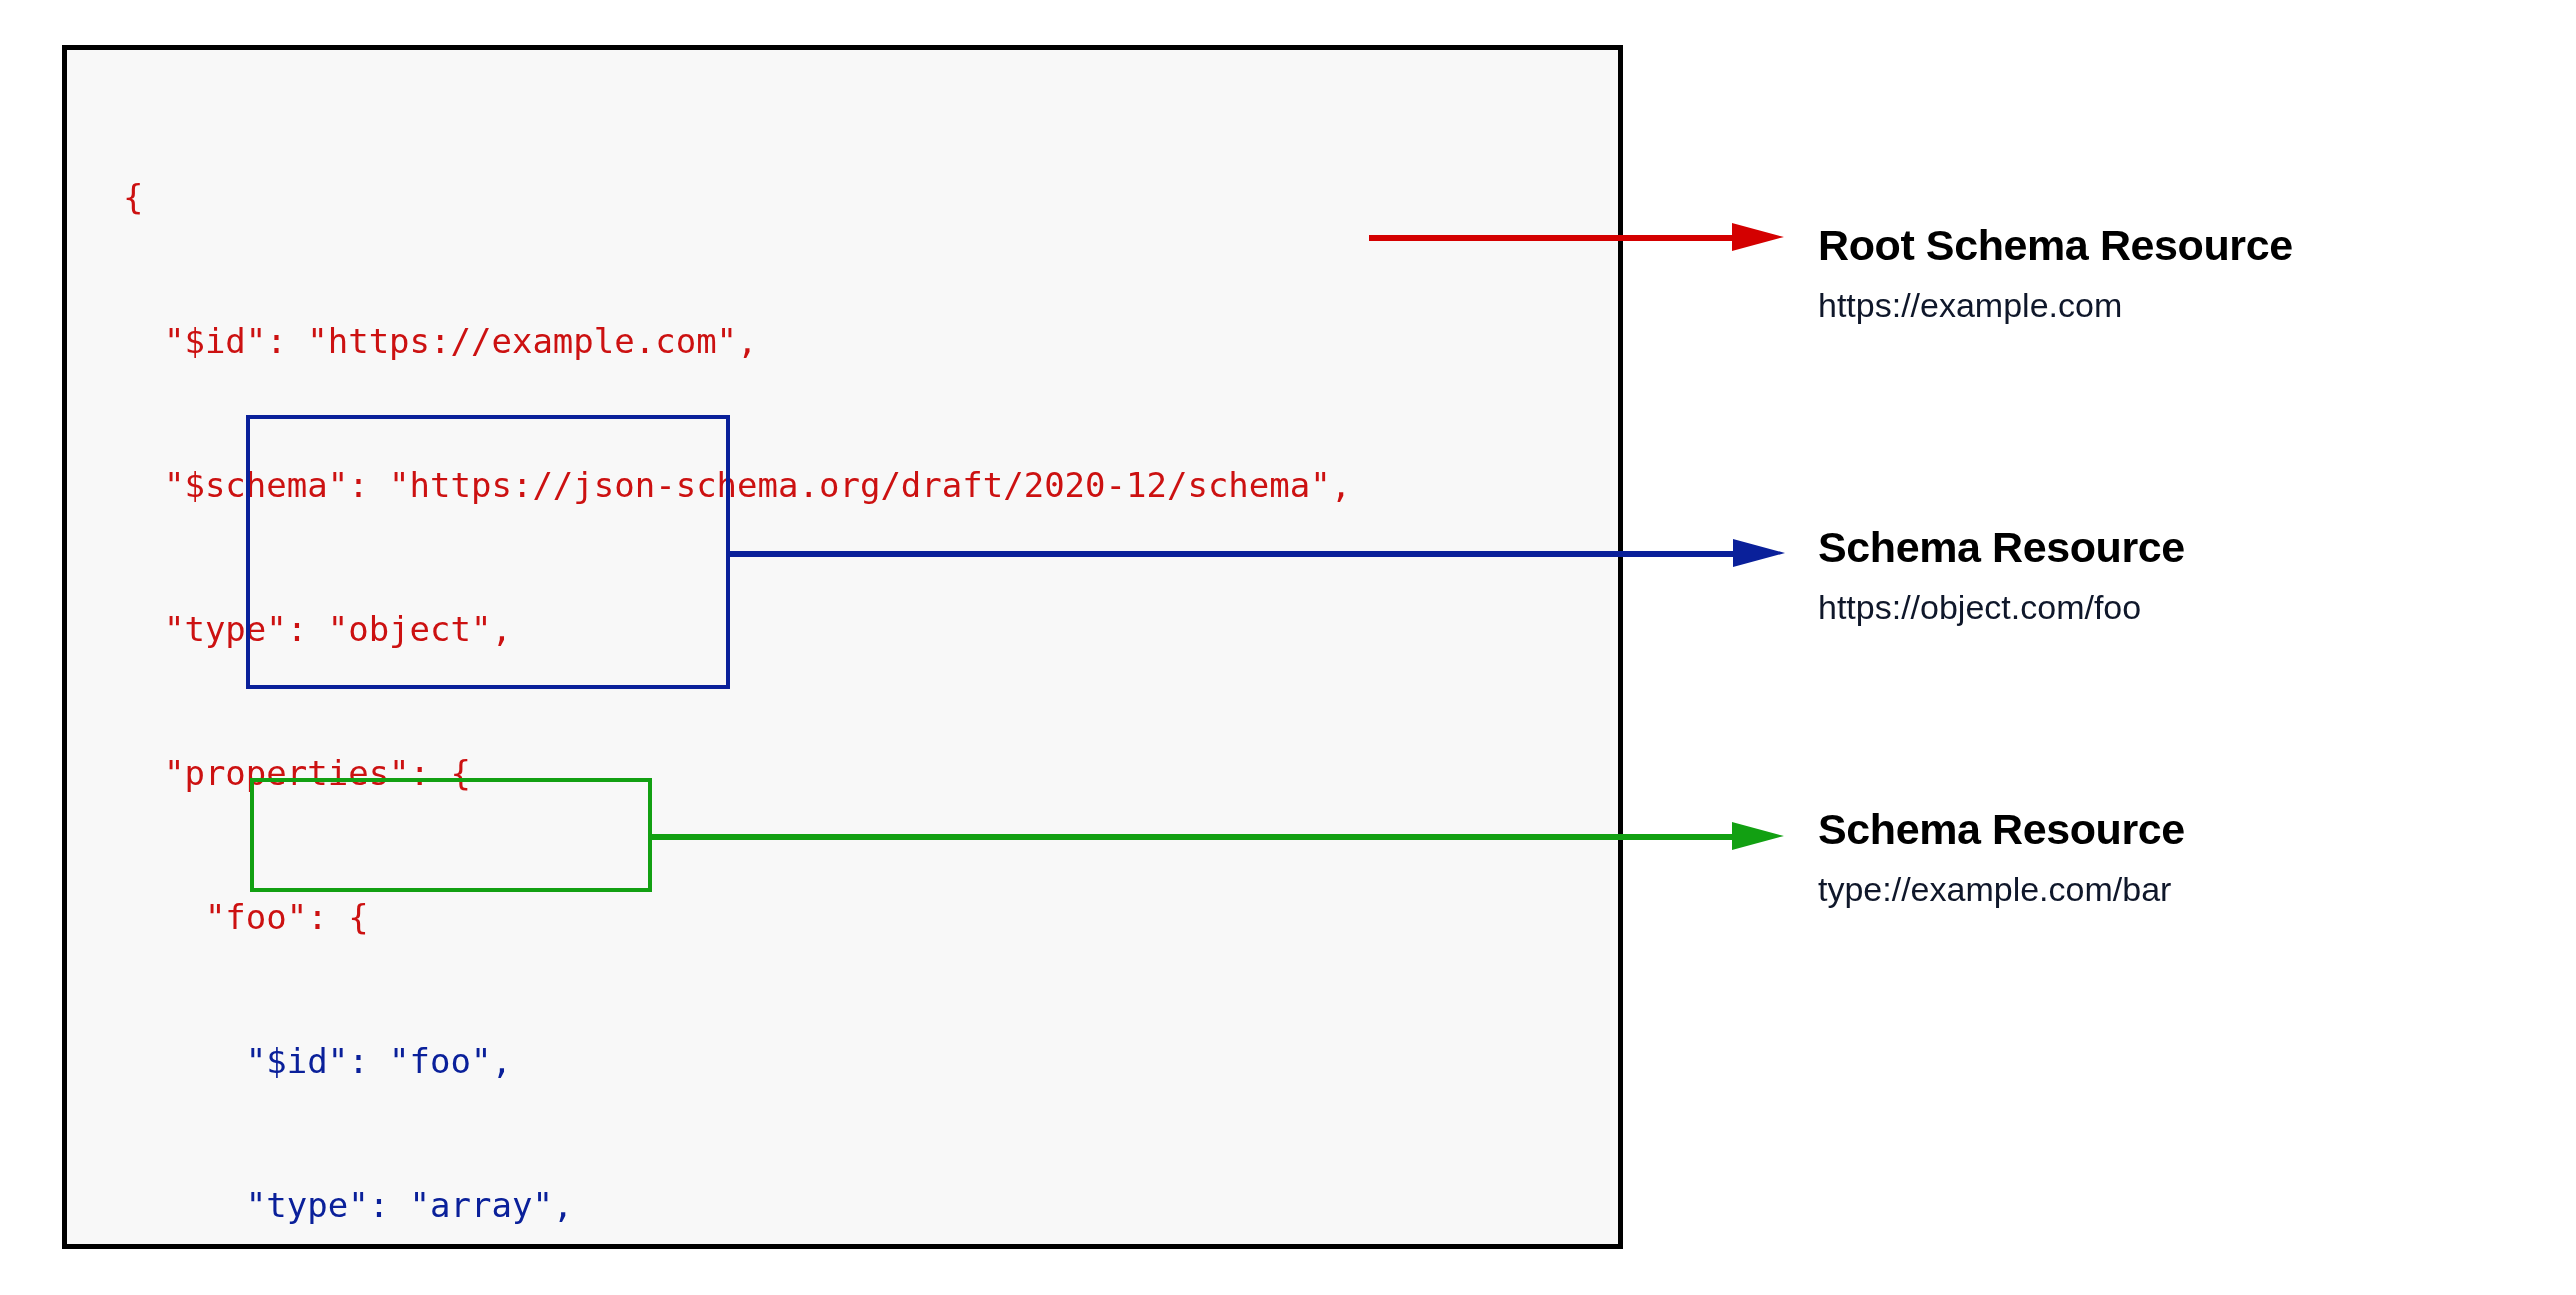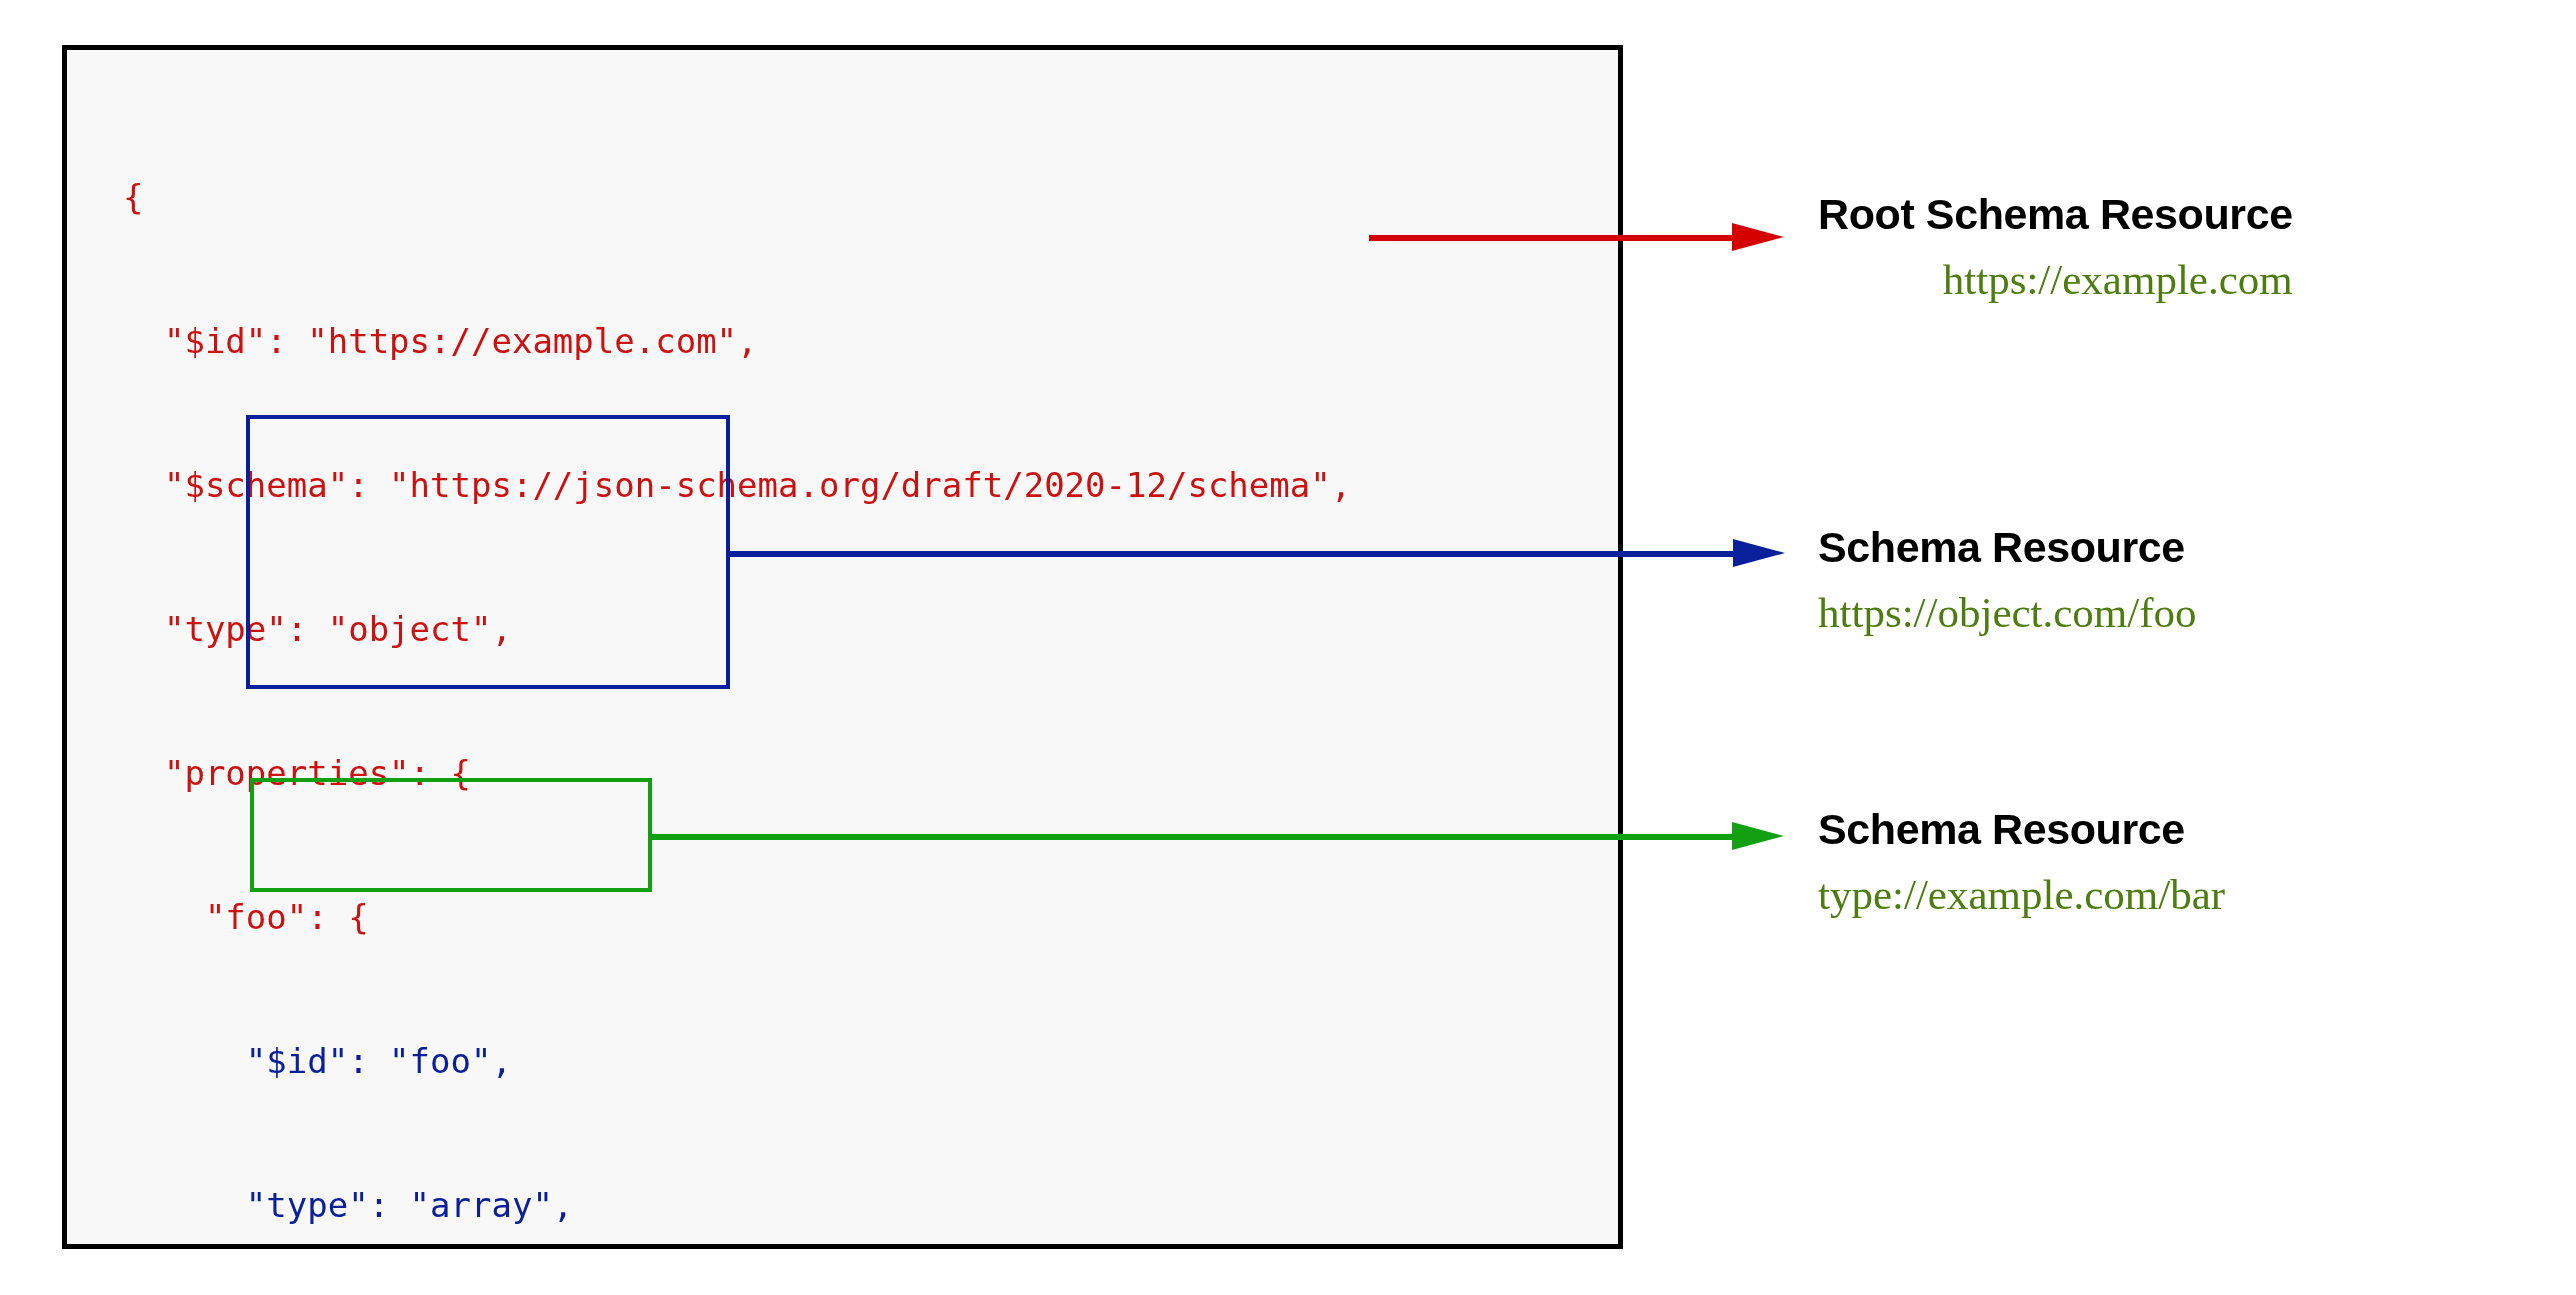--- a/index.html
+++ b/index.html
@@ -118,27 +118,27 @@
   .annotation { position: absolute; }
   .annotation-title {
     font-family: "Liberation Sans", sans-serif;
     font-weight: bold;
     font-size: 43px;
     color: #000000;
     letter-spacing: -0.4px;
     white-space: nowrap;
   }
   .annotation-uri {
-    font-family: Liberation Serif, serif;
-    font-size: 43px;
-    color: #4d7c0f;
+    font-family: Liberation Sans, sans-serif;
+    font-size: 34px;
+    color: #0f172a;
     margin-top: 16px;
     white-space: nowrap;
   }
-  #annotation-root { left: 1818px; top: 190px; text-align: right; }
+  #annotation-root { left: 1818px; top: 221px; }
   #annotation-foo  { left: 1818px; top: 523px; }
   #annotation-bar  { left: 1818px; top: 805px; }
 </style>
 </head>
 <body>
 
 <div id="page">
 
   <div id="code-panel">
 

